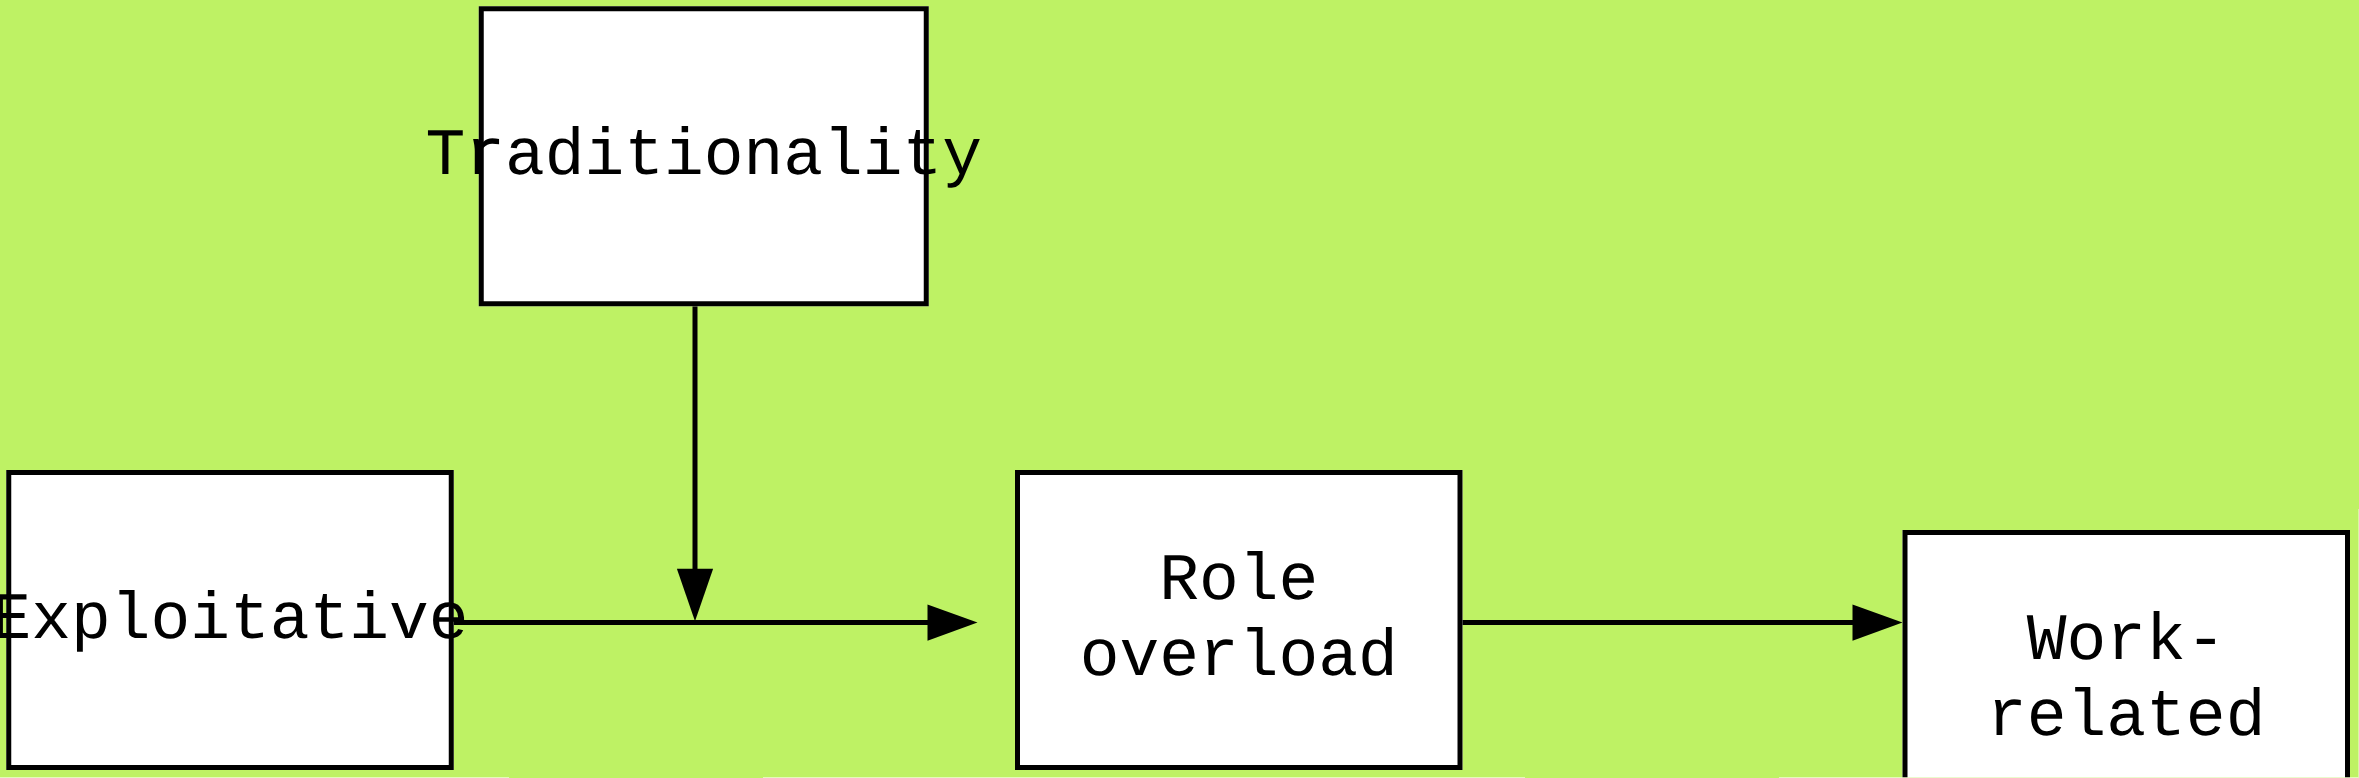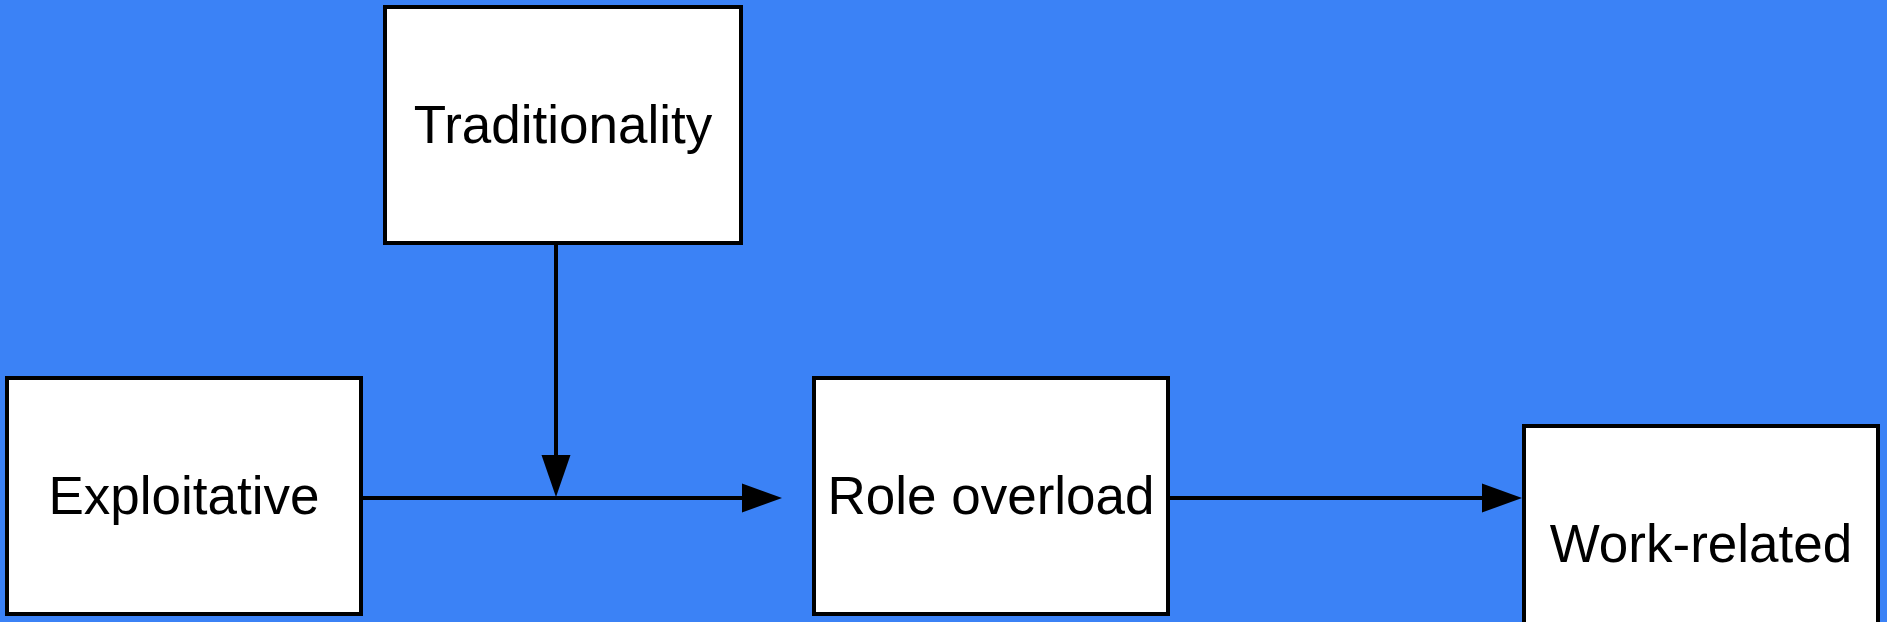--- a/index.html
+++ b/index.html
@@ -4,22 +4,22 @@
 <style>
   html, body {
     margin: 0;
     padding: 0;
     background: #ffffff;
   }
   .canvas {
     position: relative;
     width: 1887px;
     height: 622px;
-    background: #3b82f6;
-    font-family: Liberation Sans, sans-serif;
+    background: #bef264;
+    font-family: Liberation Mono, monospace;
     color: #000000;
     overflow: hidden;
   }
   .arrow-layer {
     position: absolute;
     left: 0;
     top: 0;
     width: 1887px;
     height: 622px;
   }

